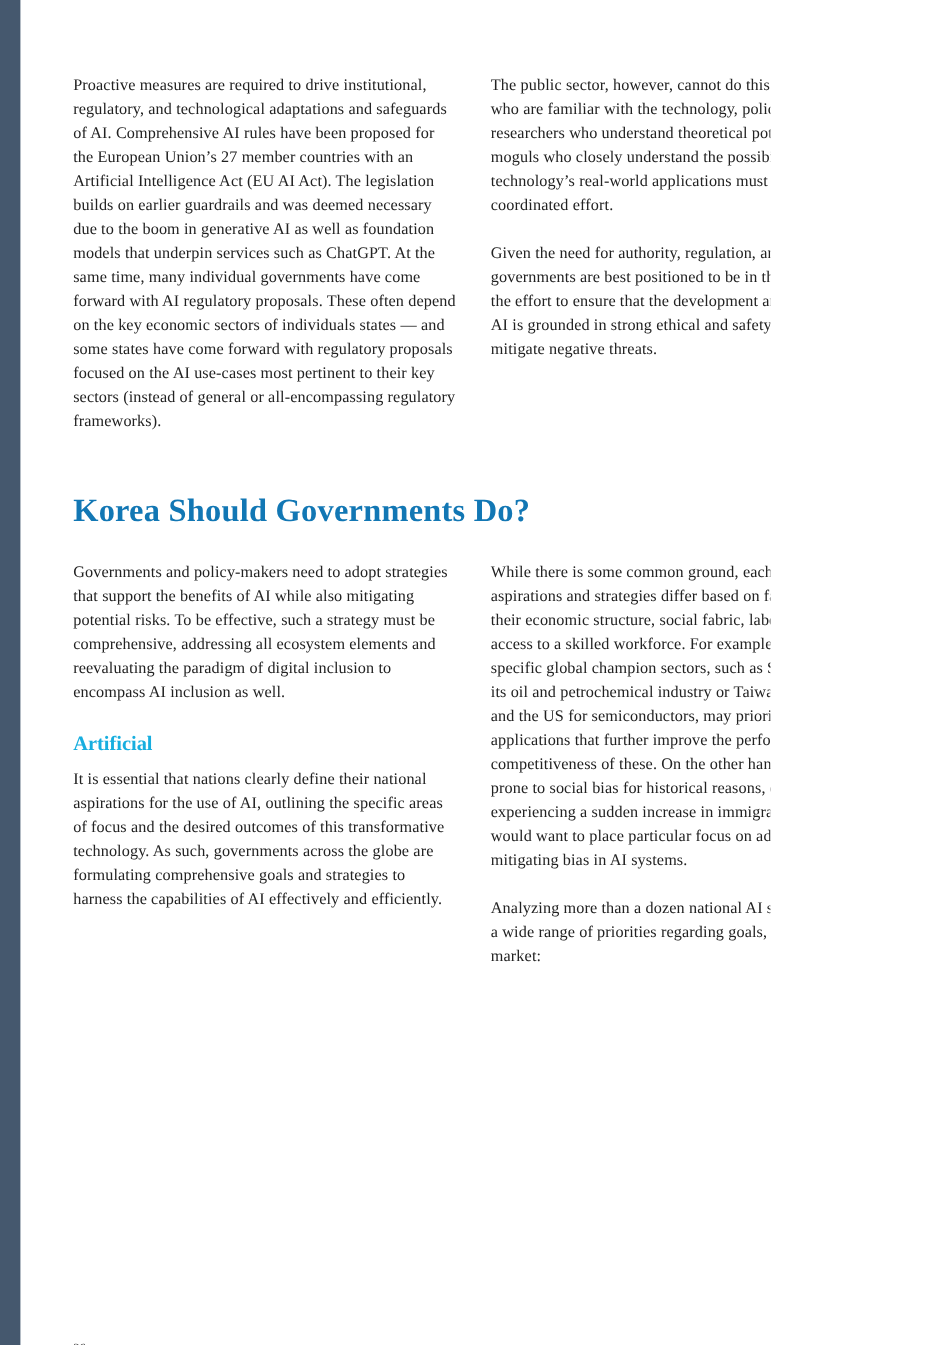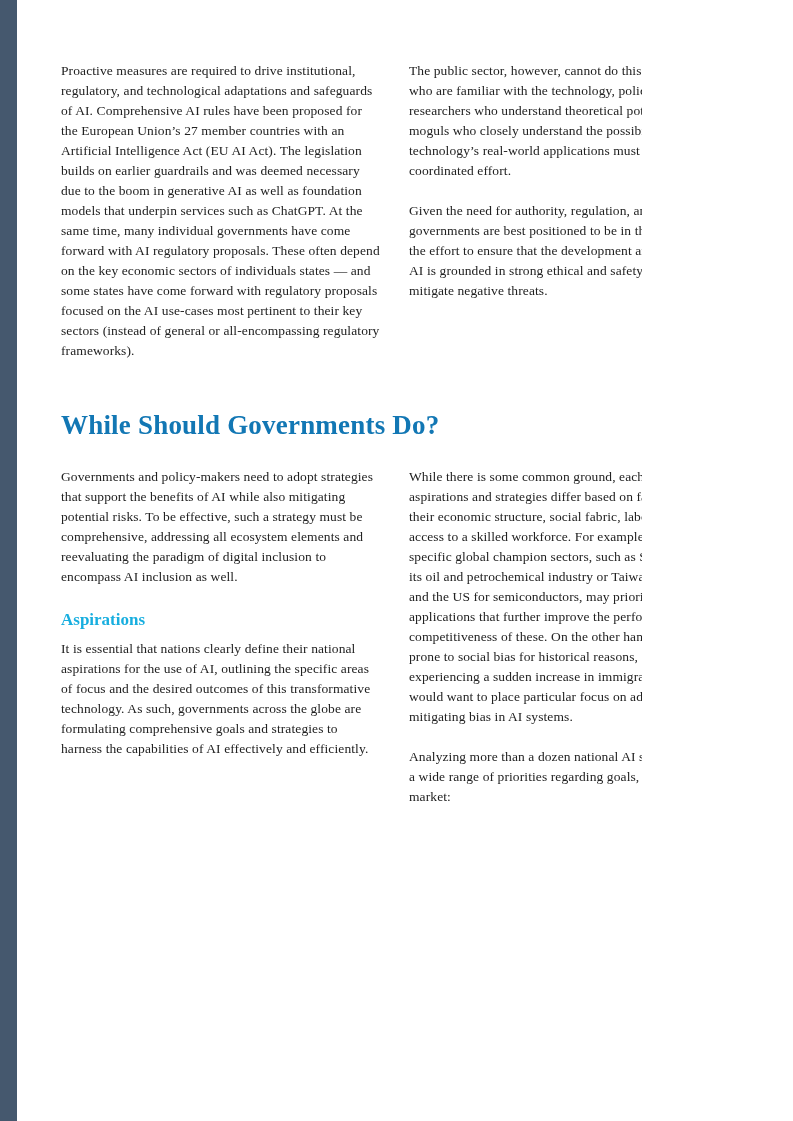--- a/index.html
+++ b/index.html
@@ -82,26 +82,26 @@
     <div class="two-col">
       <div class="col">
         <p>Proactive measures are required to drive institutional, regulatory, and technological adaptations and safeguards of AI. Comprehensive AI rules have been proposed for the European Union’s 27 member countries with an Artificial Intelligence Act (EU AI Act). The legislation builds on earlier guardrails and was deemed necessary due to the boom in generative AI as well as foundation models that underpin services such as ChatGPT. At the same time, many individual governments have come forward with AI regulatory proposals. These often depend on the key economic sectors of individuals states — and some states have come forward with regulatory proposals focused on the AI use-cases most pertinent to their key sectors (instead of general or all-encompassing regulatory frameworks).</p>
       </div>
       <div class="col">
         <p>The public sector, however, cannot do this alone. Workers who are familiar with the technology, policy-makers, researchers who understand theoretical potential, and tech-moguls who closely understand the possibilities of the technology’s real-world applications must all be part of a coordinated effort.</p>
         <p>Given the need for authority, regulation, and oversight, governments are best positioned to be in the driving seat of the effort to ensure that the development and deployment of AI is grounded in strong ethical and safety principles that mitigate negative threats.</p>
       </div>
     </div>
 
-    <h1 class="section-title">While Should Governments Do?</h1>
+    <h1 class="section-title">Korea Should Governments Do?</h1>
 
     <div class="two-col">
       <div class="col">
         <p>Governments and policy-makers need to adopt strategies that support the benefits of AI while also mitigating potential risks. To be effective, such a strategy must be comprehensive, addressing all ecosystem elements and reevaluating the paradigm of digital inclusion to encompass AI inclusion as well.</p>
-        <h2 class="sub-title">Aspirations</h2>
+        <h2 class="sub-title">Artificial</h2>
         <p>It is essential that nations clearly define their national aspirations for the use of AI, outlining the specific areas of focus and the desired outcomes of this transformative technology. As such, governments across the globe are formulating comprehensive goals and strategies to harness the capabilities of AI effectively and efficiently.</p>
       </div>
       <div class="col">
         <p>While there is some common ground, each country’s AI aspirations and strategies differ based on factors such as their economic structure, social fabric, labor market and access to a skilled workforce. For example, a country with specific global champion sectors, such as Saudi Arabia with its oil and petrochemical industry or Taiwan, South Korea, and the US for semiconductors, may prioritize AI applications that further improve the performance and competitiveness of these. On the other hand, a country prone to social bias for historical reasons, or one that is experiencing a sudden increase in immigration for instance, would want to place particular focus on addressing and mitigating bias in AI systems.</p>
         <p>Analyzing more than a dozen national AI strategies reveals a wide range of priorities regarding goals, focus areas, and market:</p>
       </div>
     </div>
 
   </div>
 

